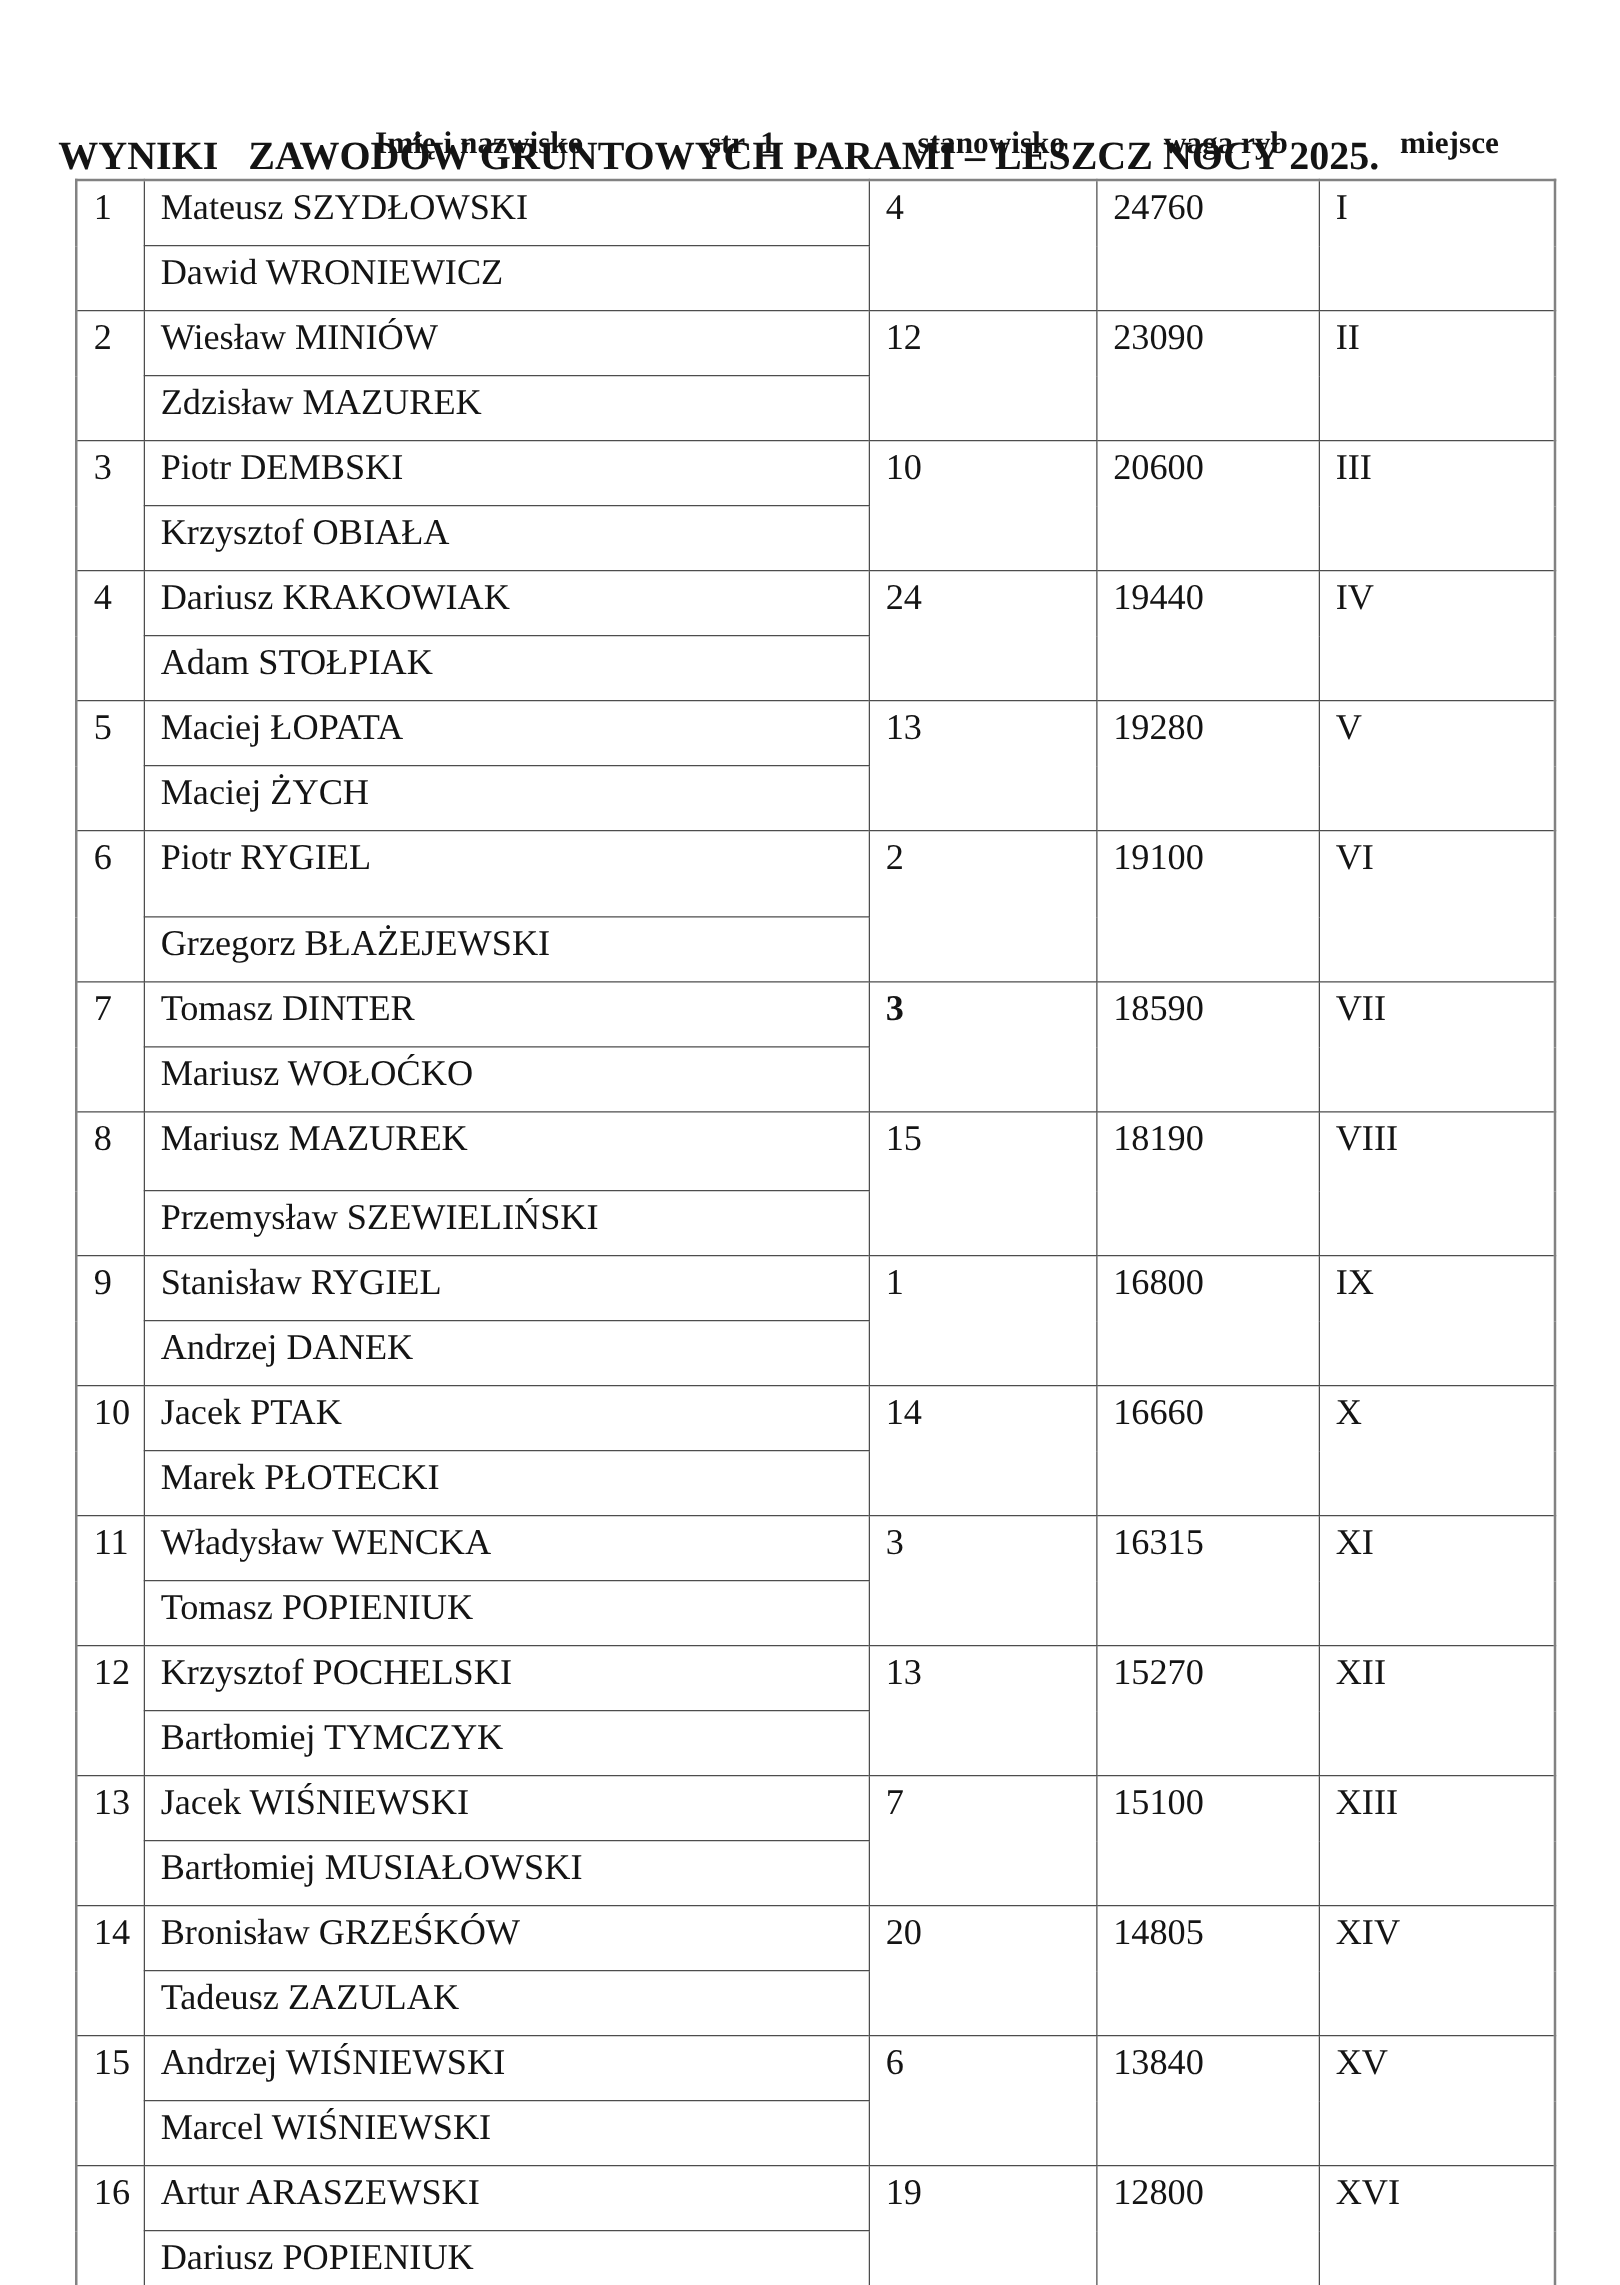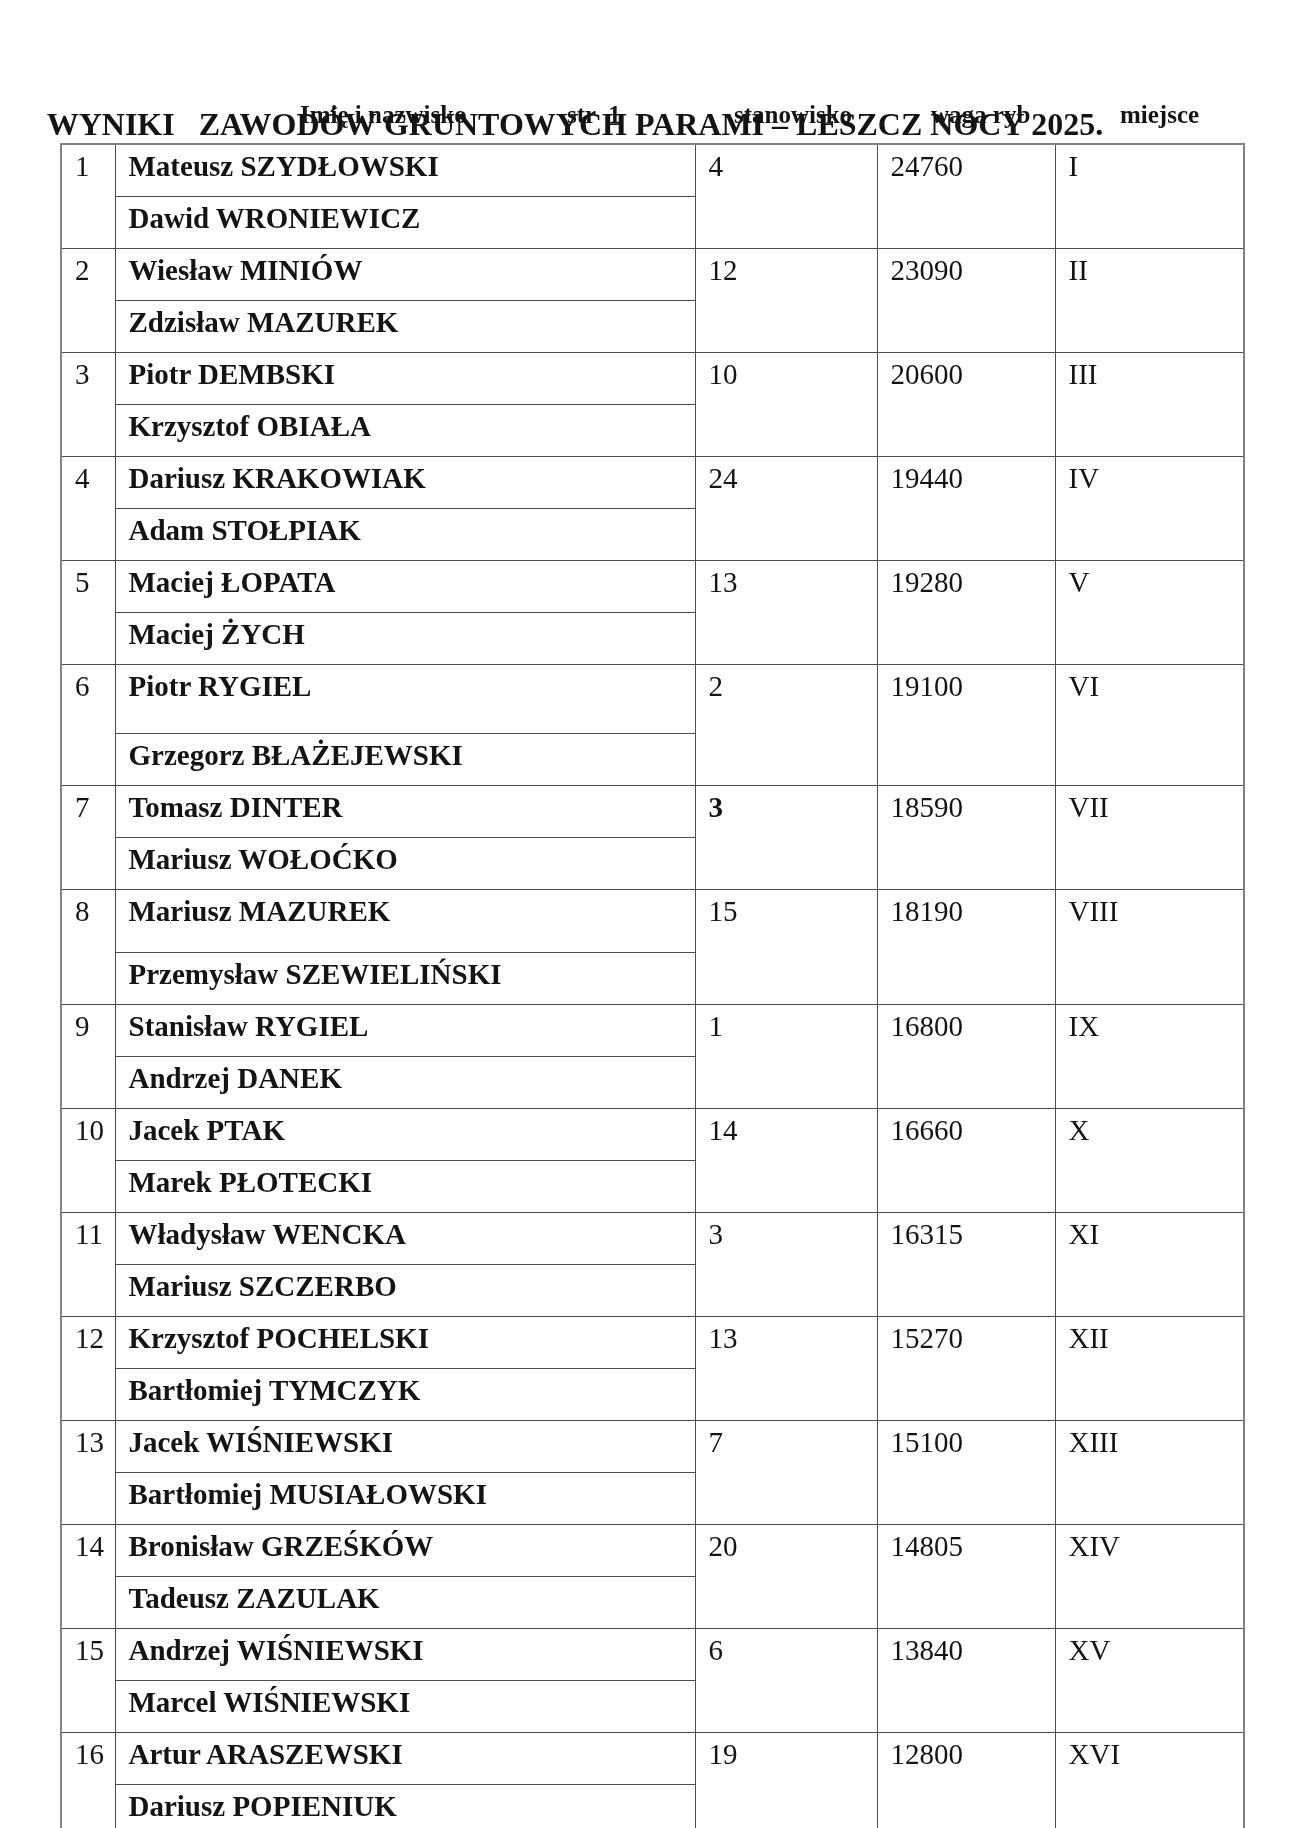--- a/index.html
+++ b/index.html
@@ -51,21 +51,21 @@
   table.results td{
     border:1px solid #4d4d4d;
     vertical-align:top;
     font-size:29px;
     line-height:33px;
     padding:5px 4px 0 13px;
     overflow:hidden;
   }
   td.num{padding-left:9px;height:46px;}
   td.nm, td.nm2{
-    font-weight:bold;
+    font-weight:normal;
     height:46px;
     white-space:nowrap;
   }
   td.nm.tall{height:63px;}
   td.nm.semi{height:57px;}
   td.val{height:46px;}
   td.val.bold{font-weight:bold;}
 </style>
 </head>
 <body>
@@ -194,21 +194,21 @@
           <td class="nm2">Marek PŁOTECKI</td>
         </tr>
         <tr>
           <td class="num" rowspan="2">11</td>
           <td class="nm">Władysław WENCKA</td>
           <td class="val" rowspan="2">3</td>
           <td class="val" rowspan="2">16315</td>
           <td class="val" rowspan="2">XI</td>
         </tr>
         <tr>
-          <td class="nm2">Mariusz SZCZERBO</td>
+          <td class="nm2">Tomasz POPIENIUK</td>
         </tr>
         <tr>
           <td class="num" rowspan="2">12</td>
           <td class="nm">Krzysztof POCHELSKI</td>
           <td class="val" rowspan="2">13</td>
           <td class="val" rowspan="2">15270</td>
           <td class="val" rowspan="2">XII</td>
         </tr>
         <tr>
           <td class="nm2">Bartłomiej TYMCZYK</td>

